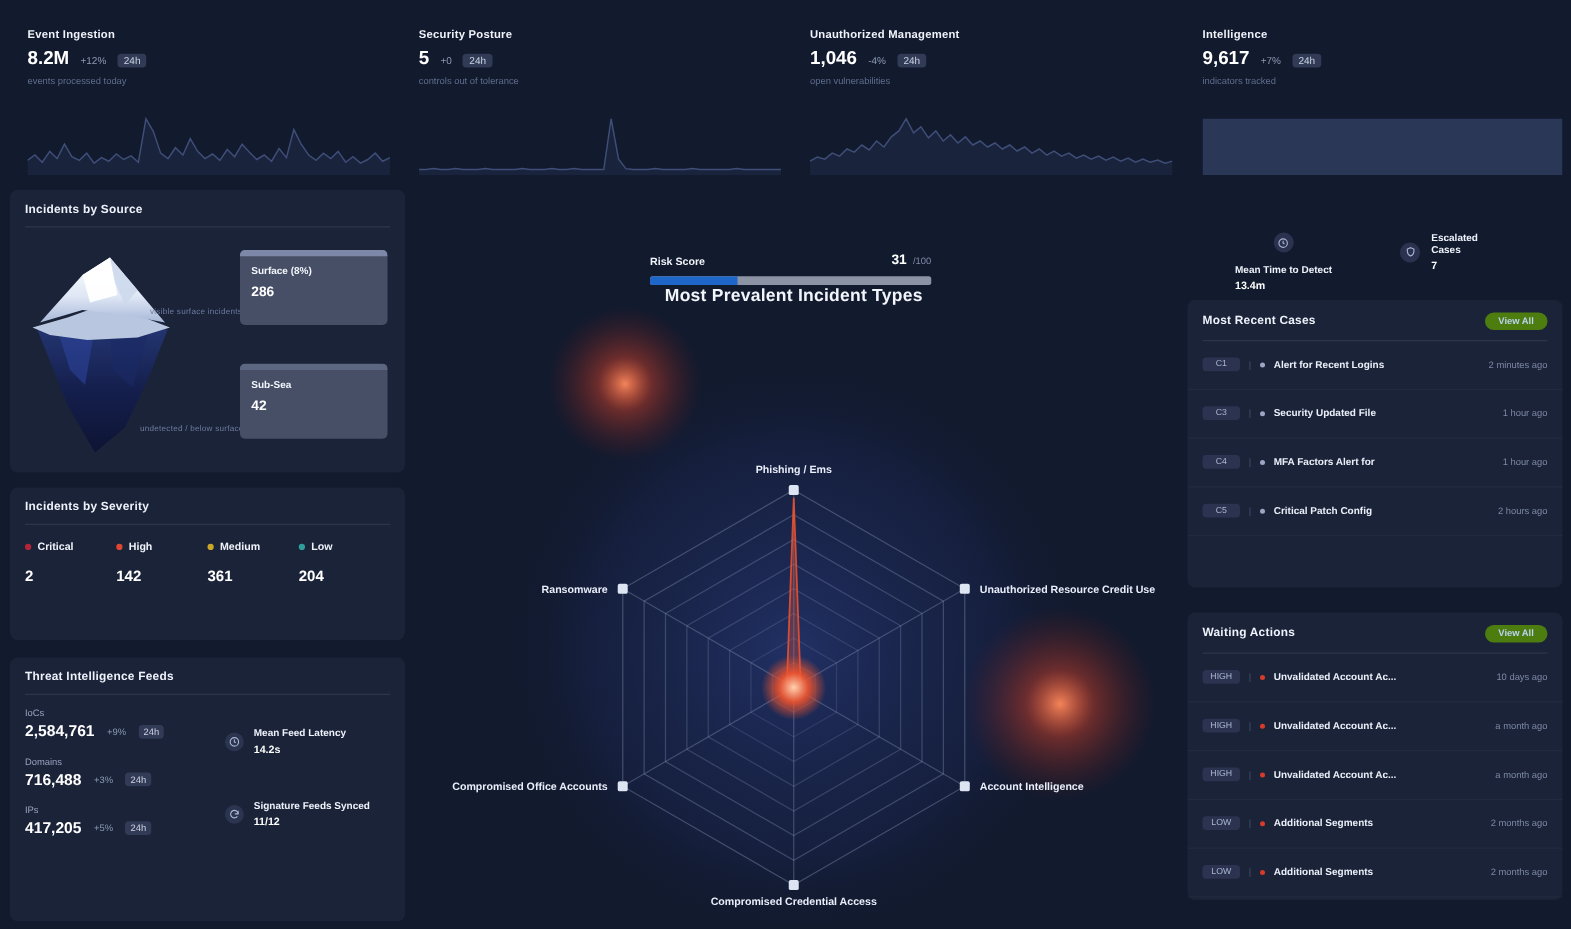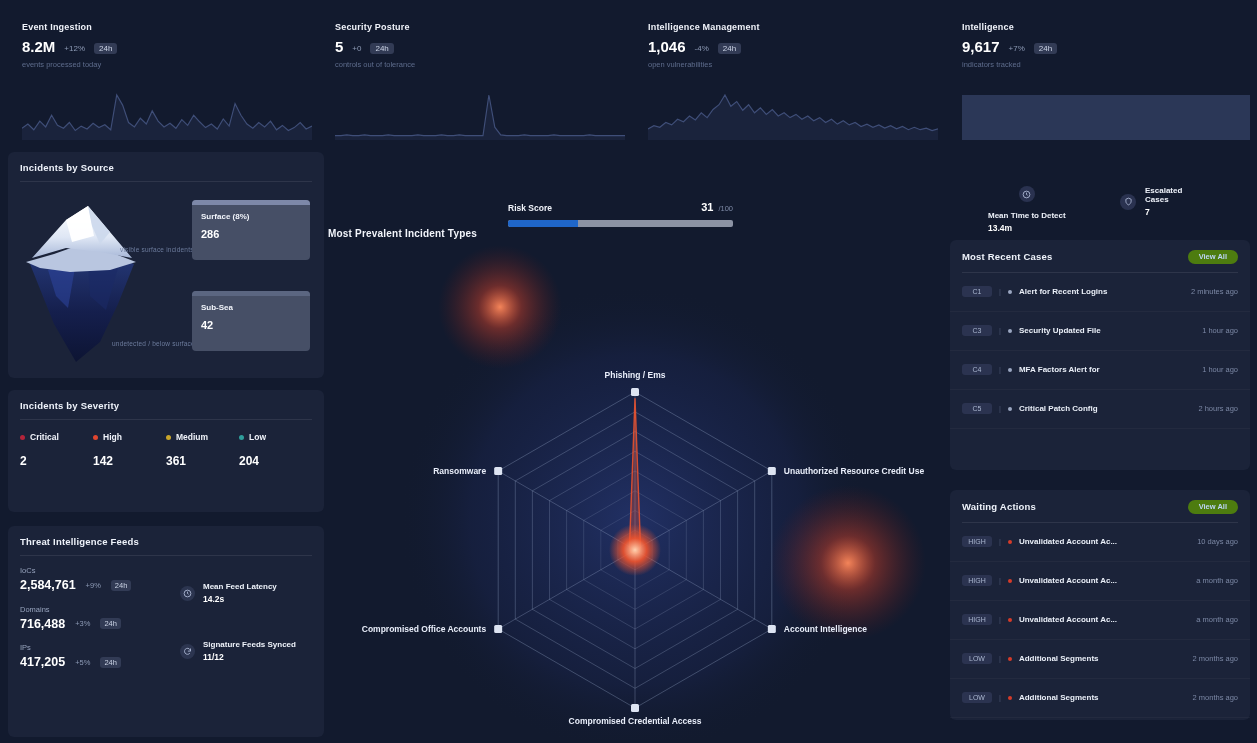--- a/index.html
+++ b/index.html
@@ -78,32 +78,32 @@
     width:15px; height:15px; border-radius:50%;
     background:#2c3category; background:#2c3550;
     display:flex; align-items:center; justify-content:center; flex:none;
   }
   .ti-circ svg{ width:9px; height:9px; display:block; }
   .ti-it-name{ font-size:8px; font-weight:bold; color:#eef2fa; }
   .ti-it-val{ font-size:8.5px; font-weight:bold; color:#ffffff; margin-top:3px; }
 
   
   #center{ position:absolute; left:328px; top:140px; width:614px; height:600px; }
-  .risk-wrap{ position:absolute; left:180px; top:20px; width:225px; }
+  .risk-wrap{ position:absolute; left:192px; top:20px; width:225px; }
   .risk-top{ display:flex; align-items:flex-end; justify-content:space-between; }
   .risk-label{ font-size:8.5px; font-weight:bold; color:#f0f3fa; }
   .risk-rt{ display:flex; align-items:baseline; gap:5px; }
   .risk-val{ font-size:11px; font-weight:bold; color:#ffffff; }
   .risk-max{ font-size:7.5px; color:#7e8aa6;margin-top:44px; }
   .risk-track{ margin-top:7px; height:7px; border-radius:2px; background:#8c93a4; overflow:hidden; }
   .risk-fill{ height:100%; background:#1f66c9; border-radius:2px 0 0 2px; }
 
   .radar-title{
-    position:absolute; left:0; right:0; top:88px; 
-    font-size:10px; font-weight:bold; color:#f2f5fb; letter-spacing:.2px;
+    position:absolute; left:0; right:0; top:88px; text-align:center;
+    font-size:14px; font-weight:bold; color:#f2f5fb; letter-spacing:.2px;
   }
   #radar{ position:absolute; left:0; top:105px; width:614px; height:495px; }
   #radar svg{ width:100%; height:100%; display:block; }
 
   
   .rstat{ position:absolute; top:186px; display:flex; align-items:center; gap:9px; }
   .rstat .rs-circ{
     width:16px; height:16px; border-radius:50%; background:#2a3250;
     display:flex; align-items:center; justify-content:center; flex:none;
   }
@@ -175,21 +175,21 @@
     <div class="k-sub">controls out of tolerance</div>
     <div class="k-spark">
         <svg viewBox="0 0 300 50" preserveAspectRatio="none">
           <path d="M0.0 45.6 L6.1 45.6 L12.2 44.9 L18.4 45.6 L24.5 45.6 L30.6 44.9 L36.7 45.6 L42.9 45.6 L49.0 45.6 L55.1 44.9 L61.2 45.6 L67.3 45.6 L73.5 45.6 L79.6 45.6 L85.7 44.9 L91.8 45.6 L98.0 45.6 L104.1 45.6 L110.2 44.9 L116.3 45.6 L122.4 45.6 L128.6 44.9 L134.7 45.6 L140.8 45.6 L146.9 45.6 L153.1 45.6 L159.2 5.0 L165.3 37.2 L171.4 44.9 L177.6 45.6 L183.7 45.6 L189.8 45.6 L195.9 44.9 L202.0 45.6 L208.2 45.6 L214.3 45.6 L220.4 45.6 L226.5 44.9 L232.7 45.6 L238.8 45.6 L244.9 45.6 L251.0 45.6 L257.1 45.6 L263.3 44.9 L269.4 45.6 L275.5 45.6 L281.6 45.6 L287.8 45.6 L293.9 45.6 L300.0 45.6 L300 50 L0 50 Z" fill="#1d2742" opacity=".75"></path>
           <path d="M0.0 45.6 L6.1 45.6 L12.2 44.9 L18.4 45.6 L24.5 45.6 L30.6 44.9 L36.7 45.6 L42.9 45.6 L49.0 45.6 L55.1 44.9 L61.2 45.6 L67.3 45.6 L73.5 45.6 L79.6 45.6 L85.7 44.9 L91.8 45.6 L98.0 45.6 L104.1 45.6 L110.2 44.9 L116.3 45.6 L122.4 45.6 L128.6 44.9 L134.7 45.6 L140.8 45.6 L146.9 45.6 L153.1 45.6 L159.2 5.0 L165.3 37.2 L171.4 44.9 L177.6 45.6 L183.7 45.6 L189.8 45.6 L195.9 44.9 L202.0 45.6 L208.2 45.6 L214.3 45.6 L220.4 45.6 L226.5 44.9 L232.7 45.6 L238.8 45.6 L244.9 45.6 L251.0 45.6 L257.1 45.6 L263.3 44.9 L269.4 45.6 L275.5 45.6 L281.6 45.6 L287.8 45.6 L293.9 45.6 L300.0 45.6 " fill="none" stroke="#3f4e78" stroke-width="1.2"></path>
         </svg>
       </div>
   </div>
 
   <div class="kpi" id="kpi2" style="left:648px; width:290px;">
-    <div class="k-title">Intelligence Management</div>
+    <div class="k-title">Unauthorized Management</div>
     <div class="k-row">
       <div class="k-val">1,046</div>
       <div class="k-delta">
         <span>-4%</span>
       </div>
       <div class="k-chip">24h</div>
     </div>
     <div class="k-sub">open vulnerabilities</div>
     <div class="k-spark">
         <svg viewBox="0 0 300 50" preserveAspectRatio="none">

